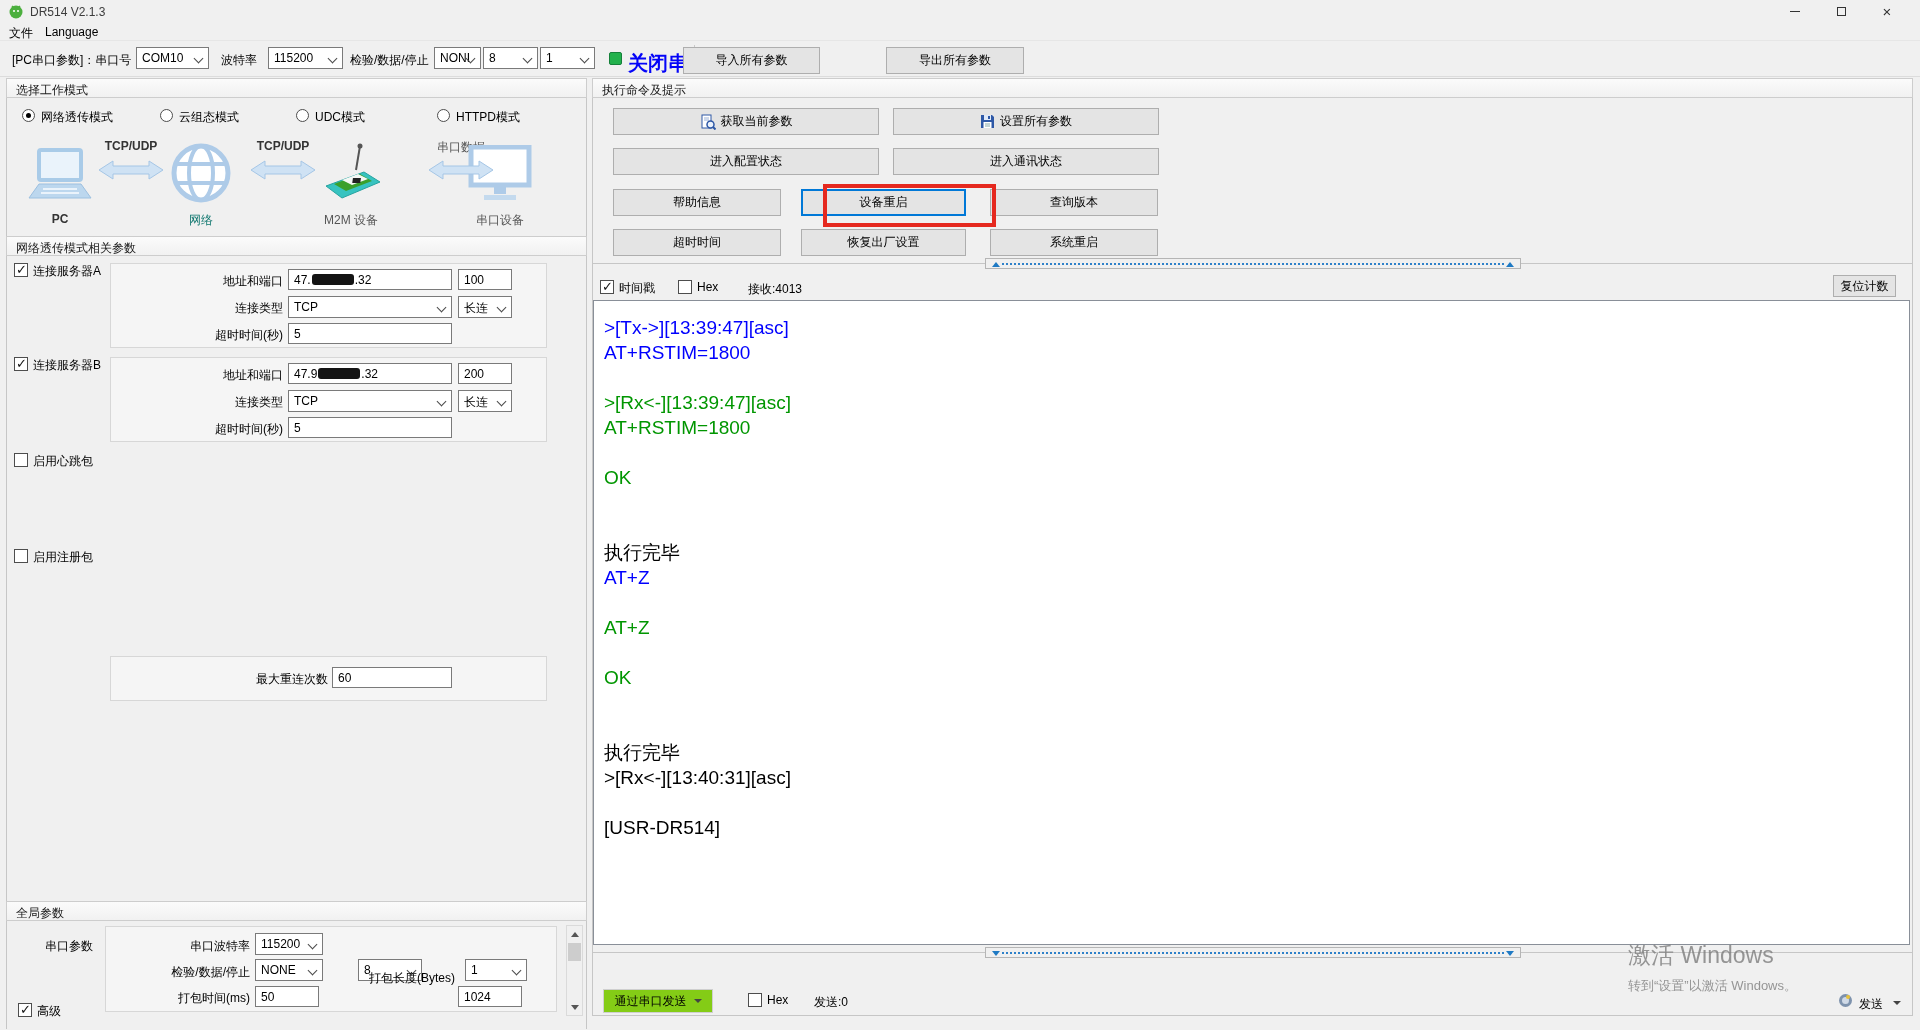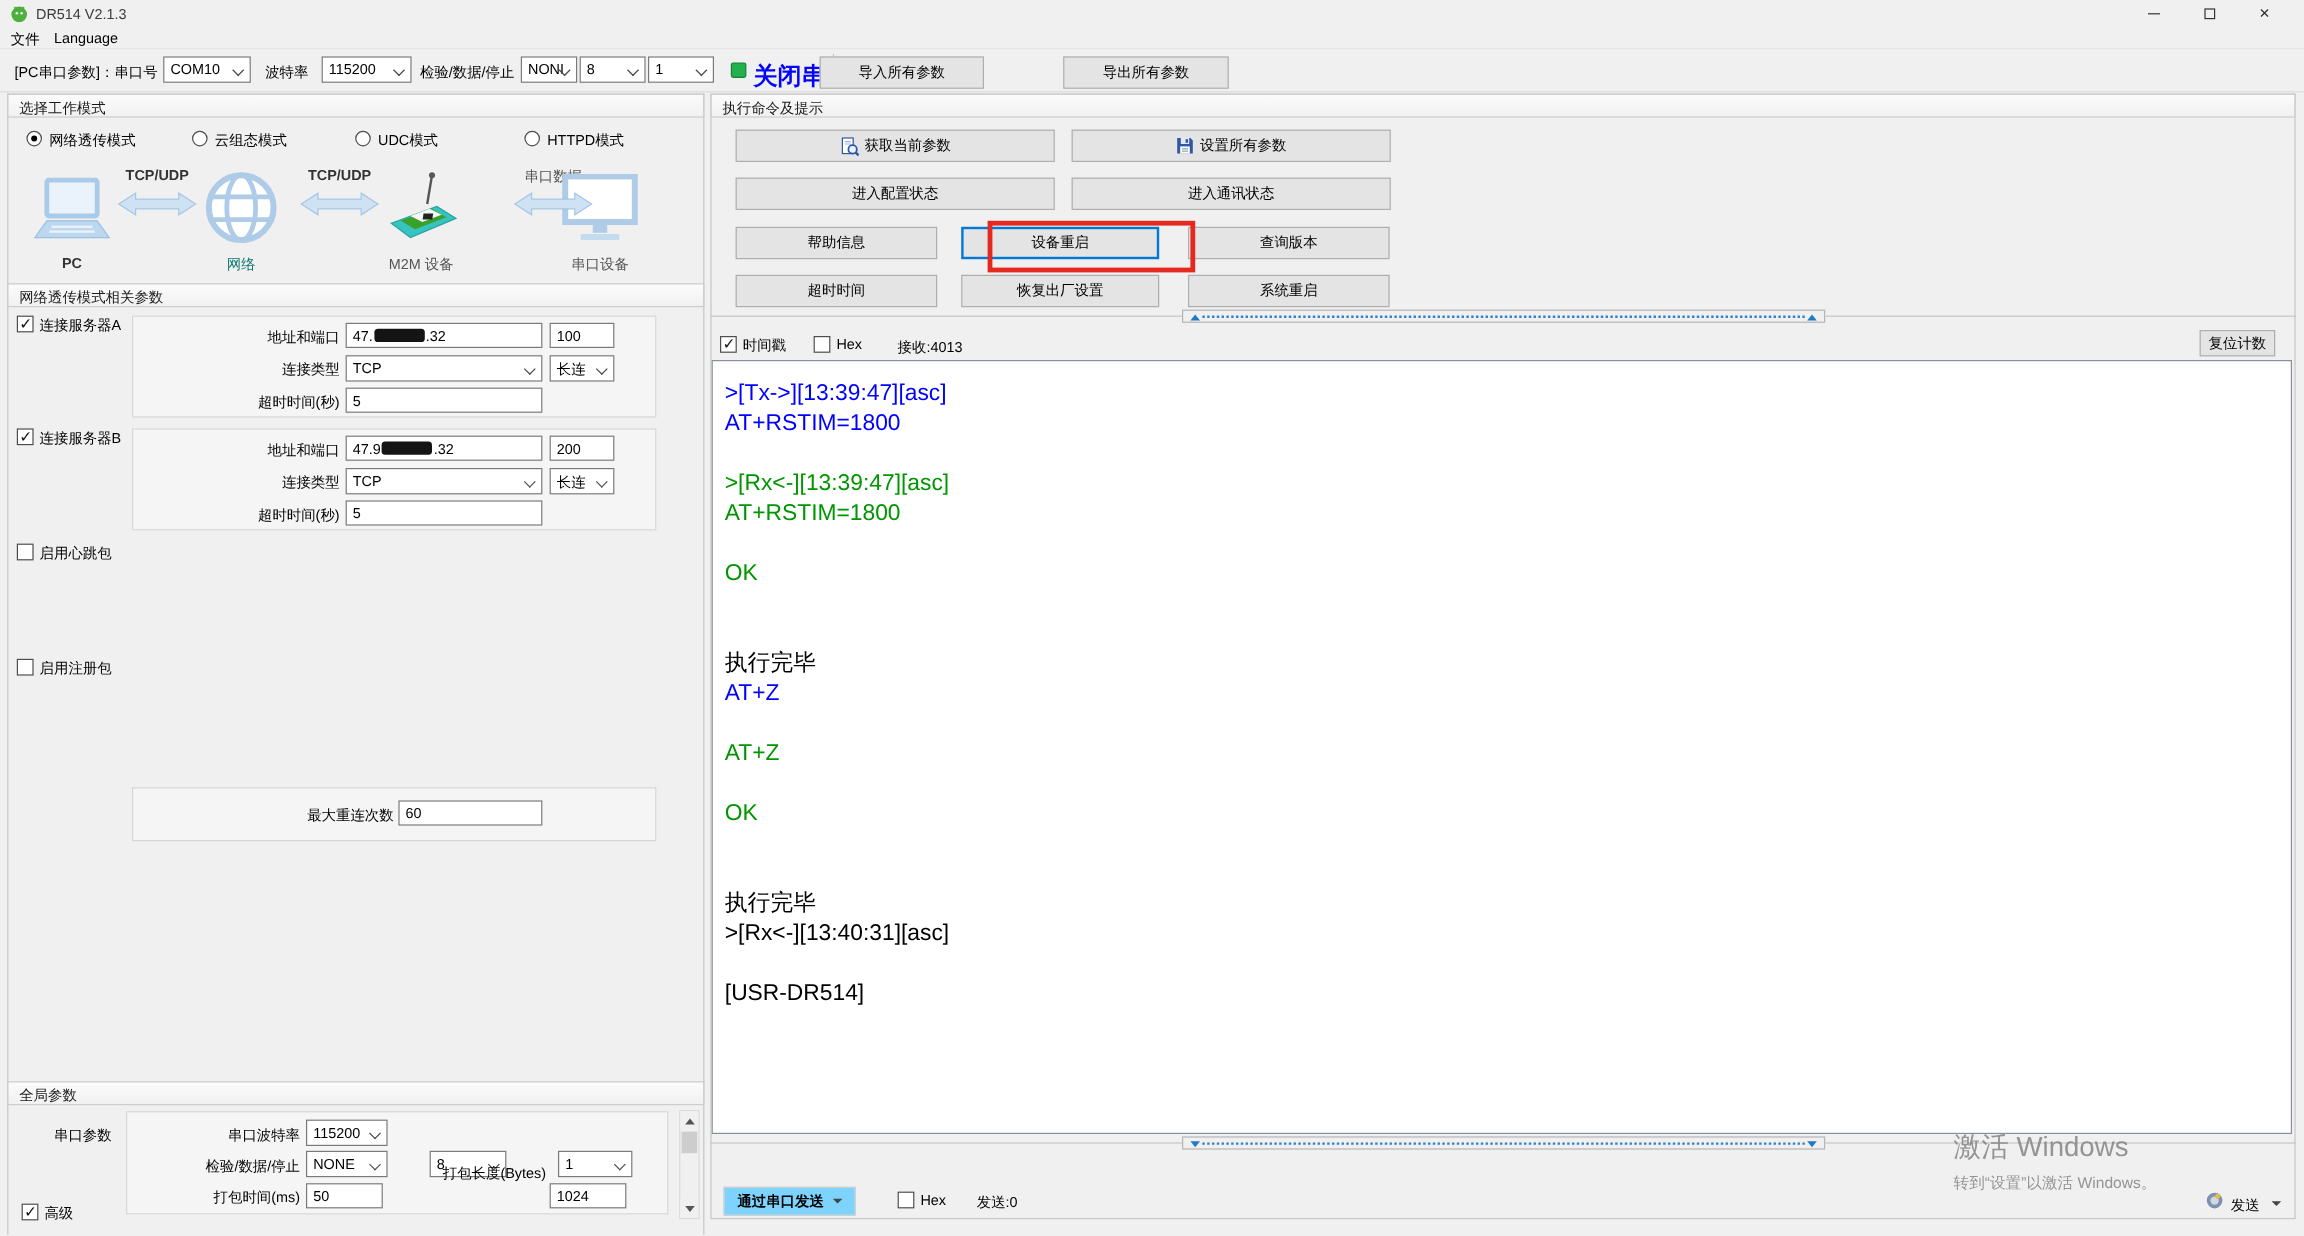--- a/index.html
+++ b/index.html
@@ -329,21 +329,21 @@
 </div>
 
 <div class="hline" style="left:592px;top:952px;width:393px;"></div>
 <div class="hline" style="left:1521px;top:952px;width:392px;"></div>
 <div class="split" style="left:985px;top:947px;width:536px;">
   <span class="tri down" style="left:6px;top:3px;"></span>
   <span class="dots"></span>
   <span class="tri down" style="right:6px;top:3px;"></span>
 </div>
 
-<div class="btn" style="left:603px;top:989px;width:110px;height:24px;background:#7dd3fc;border:1px solid #cfcfcf;gap:7px;font-weight:bold;">
+<div class="btn" style="left:603px;top:989px;width:110px;height:24px;background:#84cc16;border:1px solid #cfcfcf;gap:7px;">
   <span>通过串口发送</span>
     <span class="caret-down"></span>
 </div>
 <span class="cb" style="left:748px;top:993px;"></span>
 <span class="lbl" style="left:767px;top:993px;">Hex</span>
 <span class="lbl" style="left:814px;top:994px;">发送:0</span>
 <span class="abs" style="left:1838px;top:993px;">
   <svg width="15" height="15">
       <circle cx="7.5" cy="7.5" r="6.5" fill="#7d92ad"></circle>
       <circle cx="7.5" cy="7.5" r="3.5" fill="#cfd9e6"></circle>

